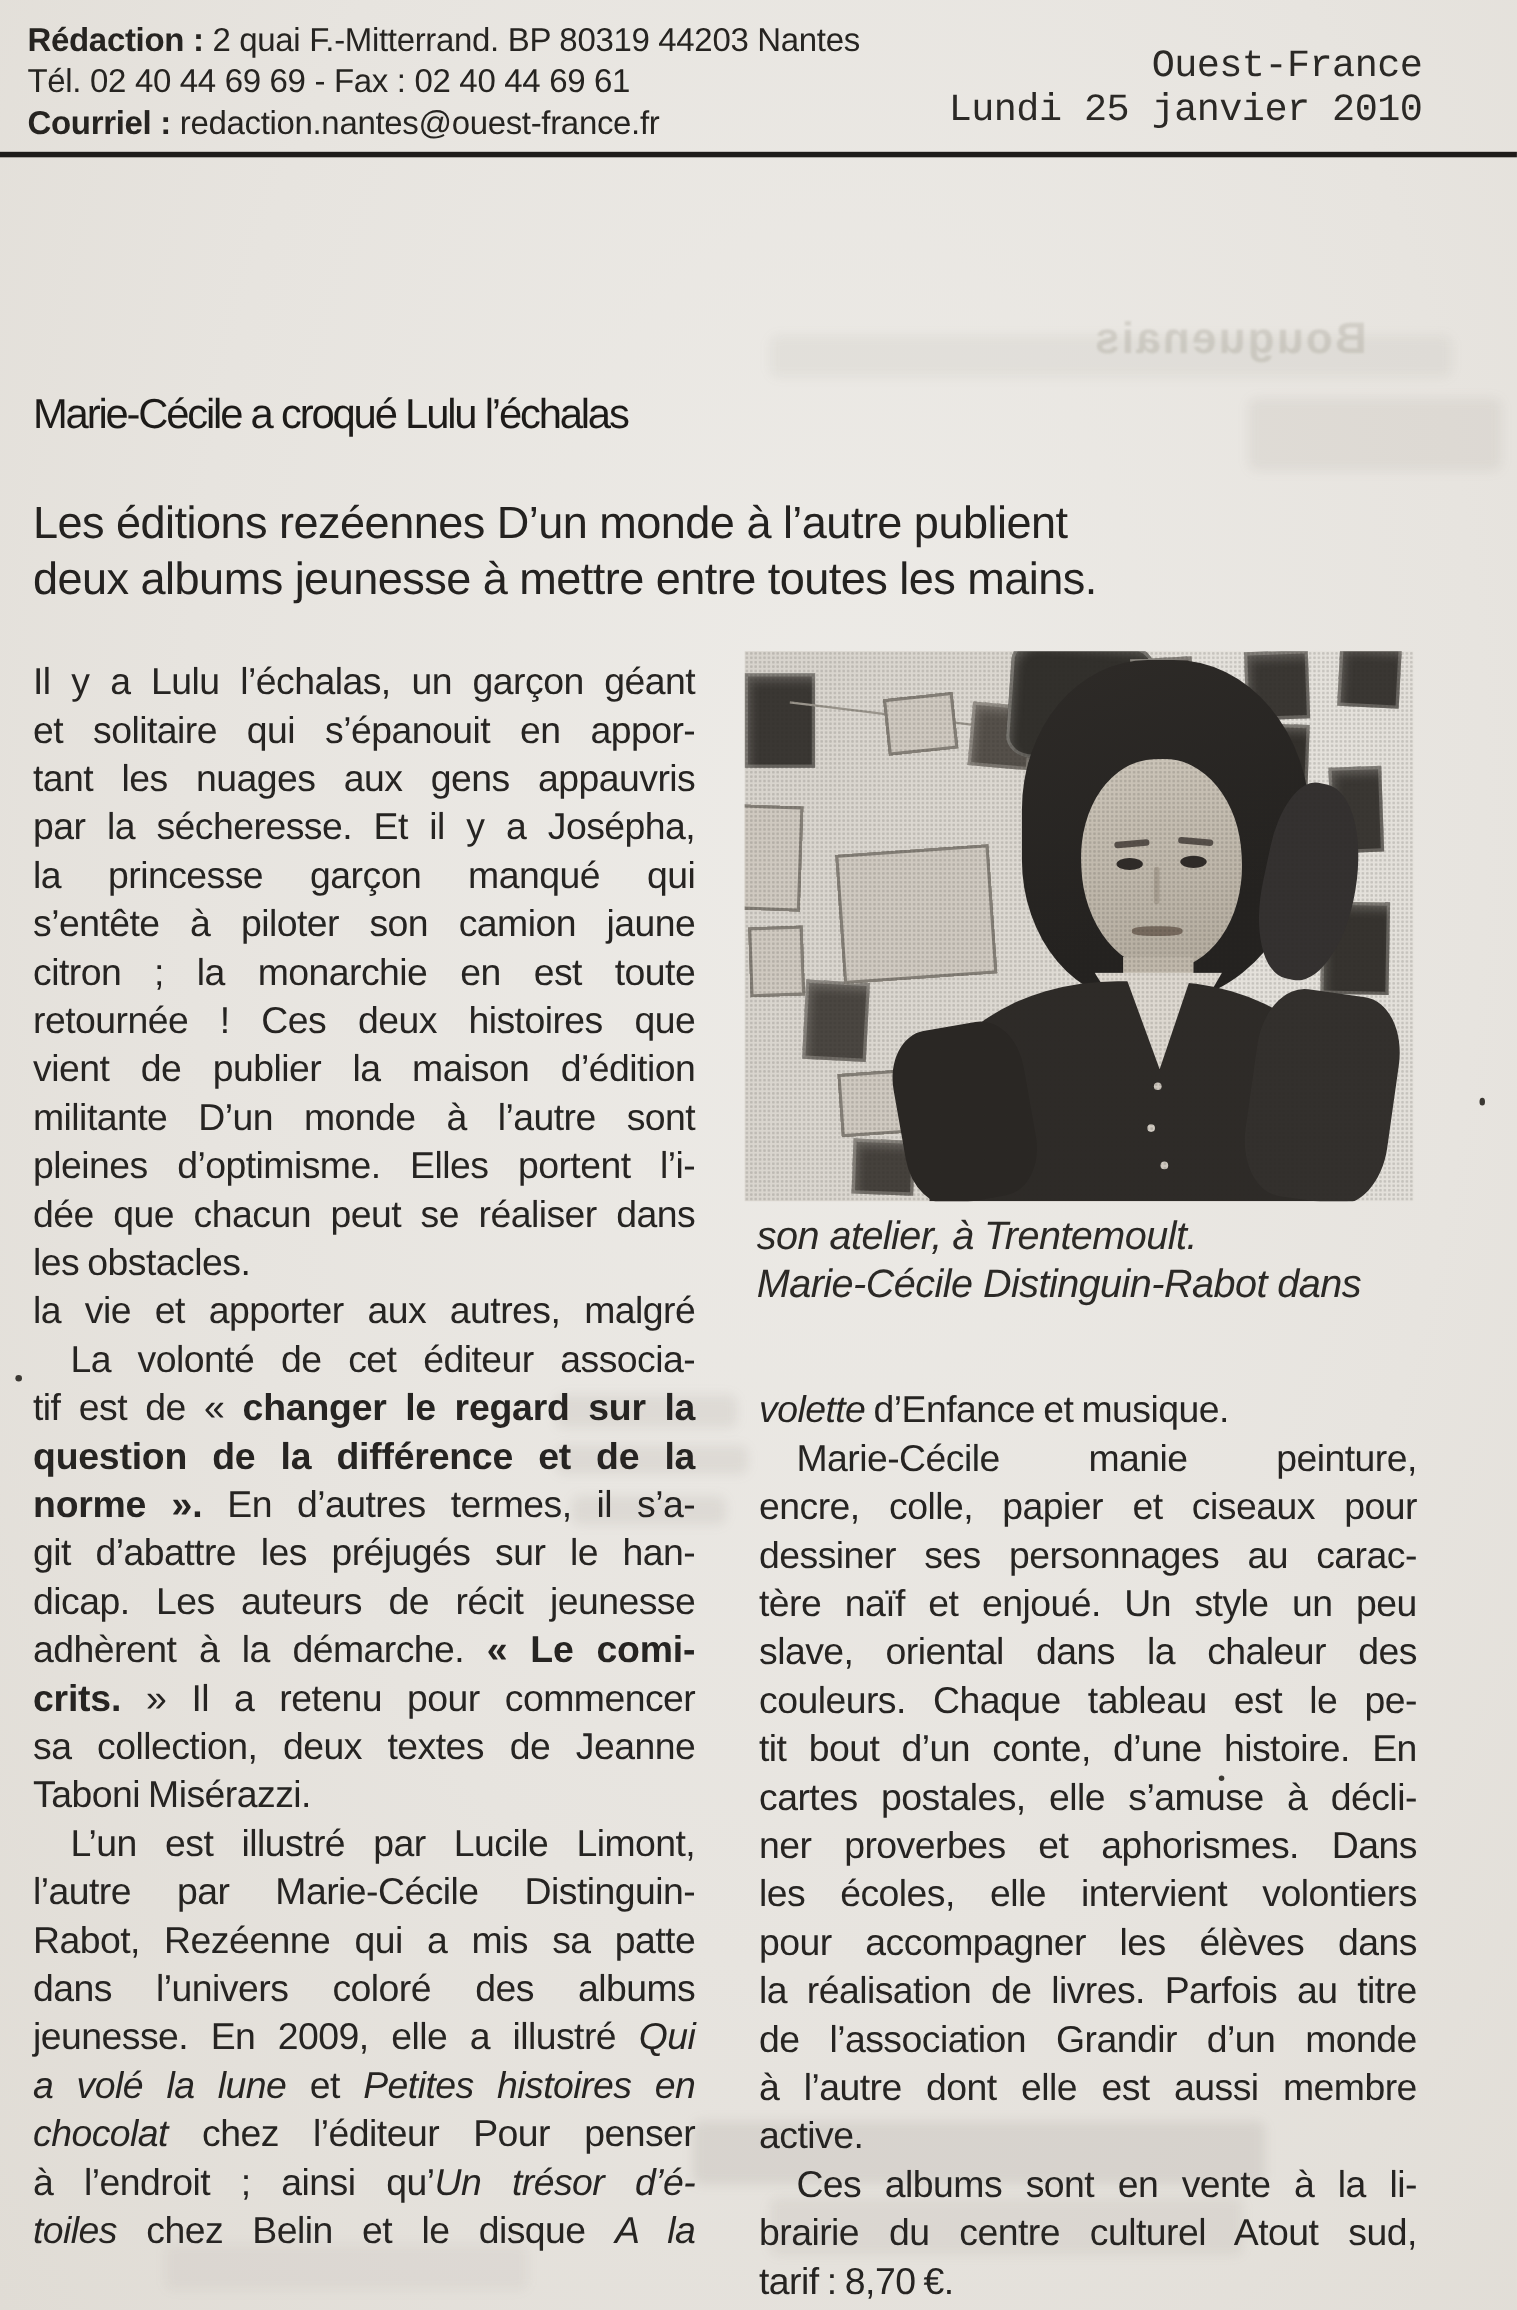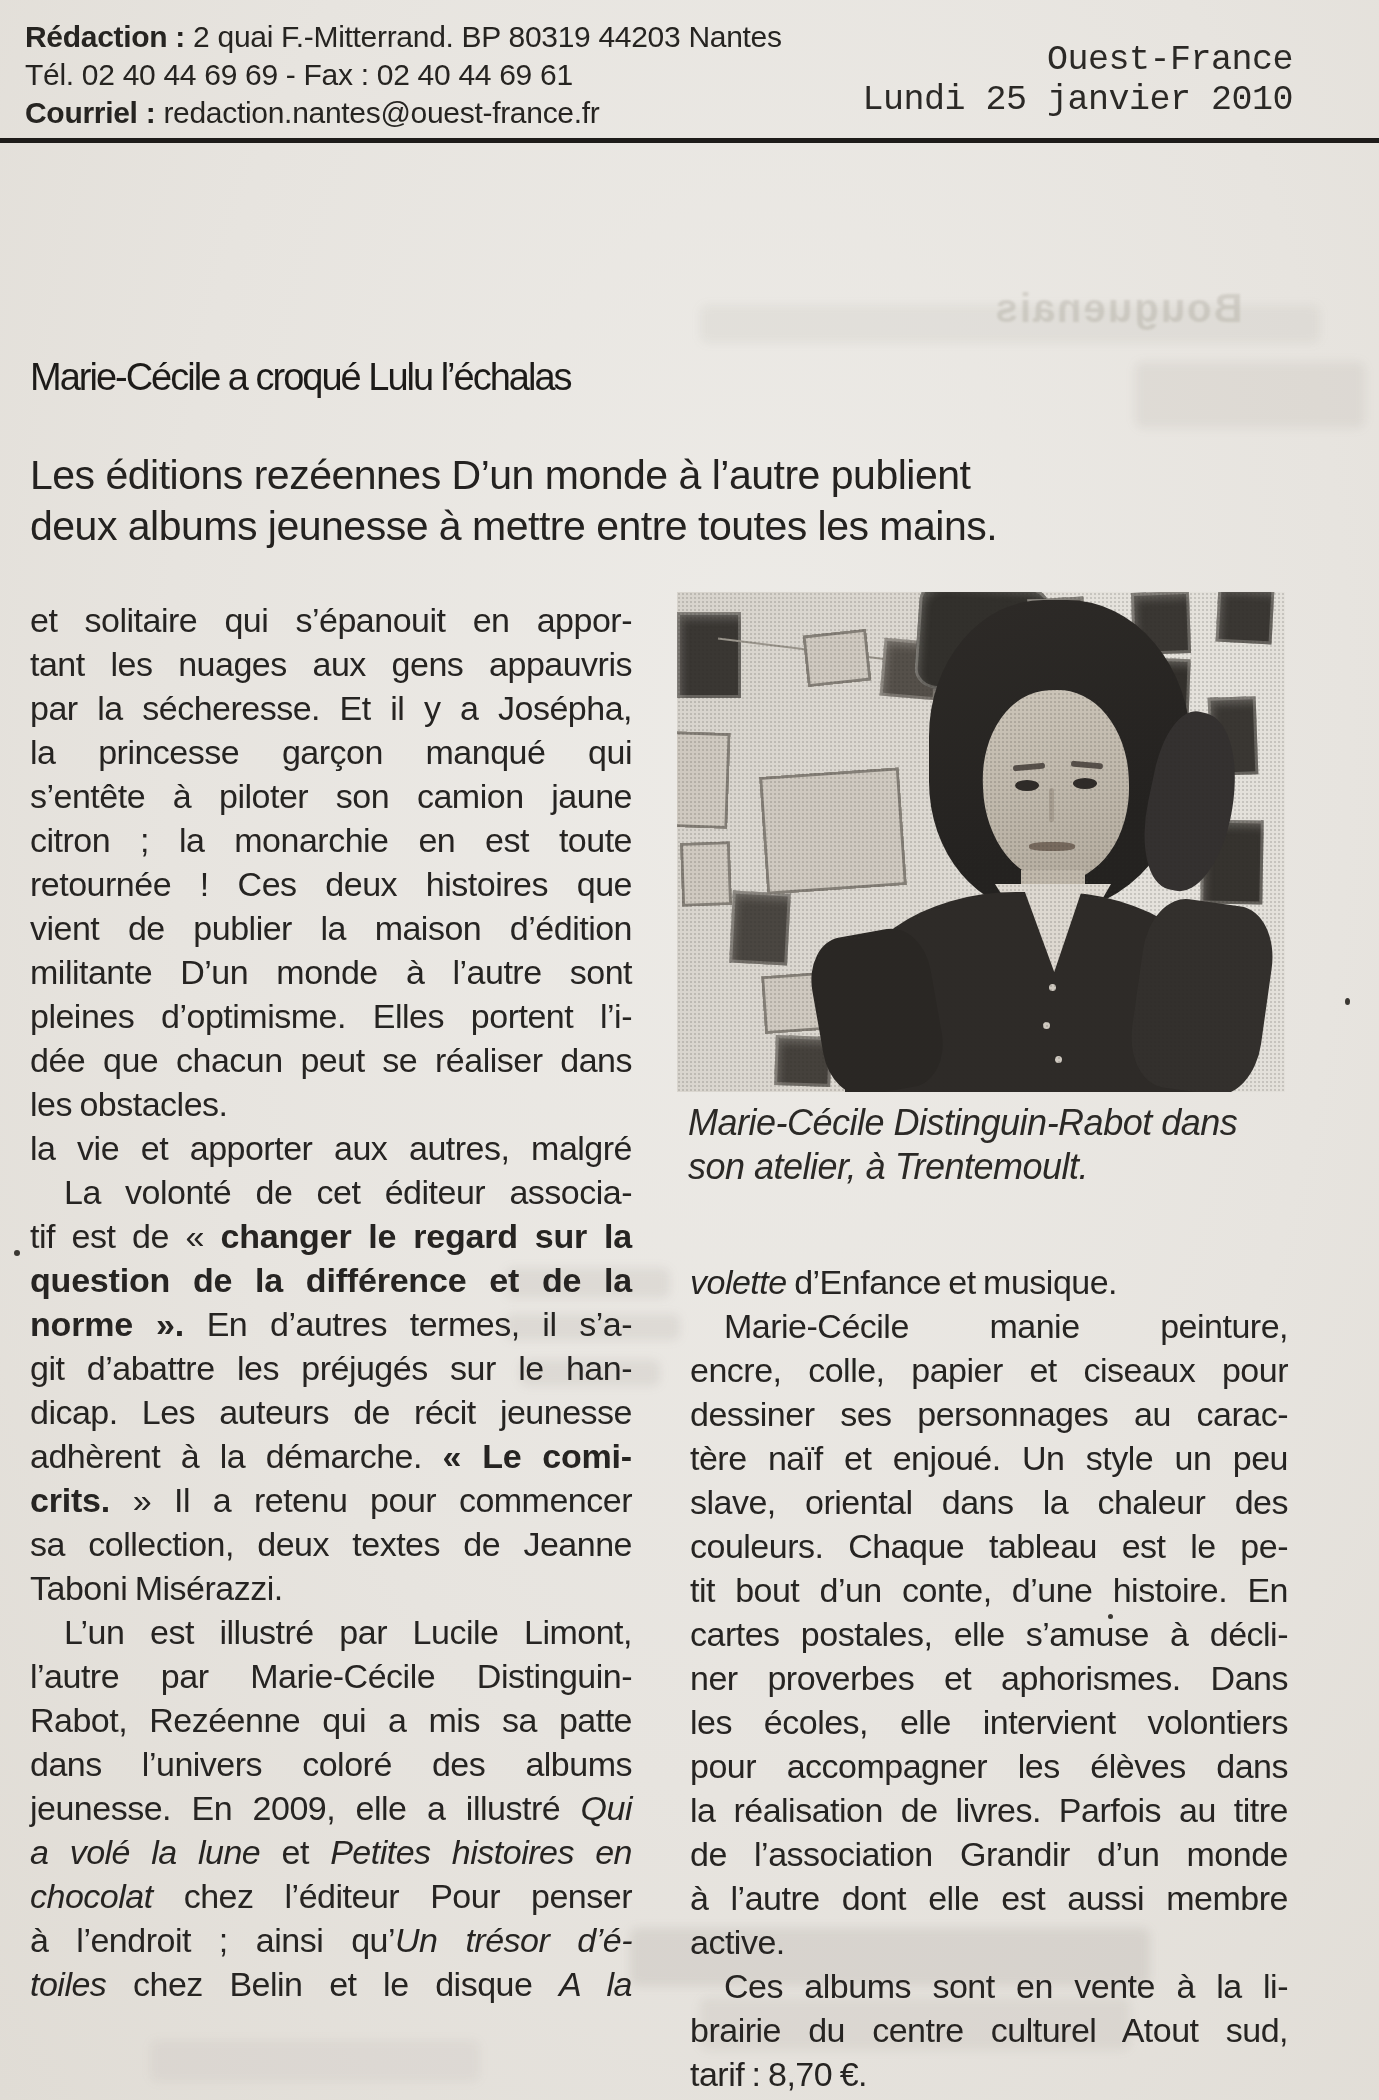--- a/index.html
+++ b/index.html
@@ -81,20 +81,21 @@
   <div class="blob" style="left:700px;top:1998px;width:430px;height:52px;background:rgba(118,110,96,.09);"></div>
   <div class="blob" style="left:150px;top:2040px;width:330px;height:42px;background:rgba(118,110,96,.06);"></div>
 
   <h1 class="headline" style="margin:0;">Marie-Cécile a croqué Lulu l’échalas</h1>
   <div class="subhead">
       <div>Les éditions rezéennes D’un monde à l’autre publient</div>
       <div>deux albums jeunesse à mettre entre toutes les mains.</div>
     </div>
 
   <div class="col" id="col-left">
+      <div class="tl"><span class="n">Il y a Lulu l’échalas, un garçon géant</span></div>
       <div class="tl"><span class="n">et solitaire qui s’épanouit en appor-</span></div>
       <div class="tl"><span class="n">tant les nuages aux gens appauvris</span></div>
       <div class="tl"><span class="n">par la sécheresse. Et il y a Josépha,</span></div>
       <div class="tl"><span class="n">la princesse garçon manqué qui</span></div>
       <div class="tl"><span class="n">s’entête à piloter son camion jaune</span></div>
       <div class="tl"><span class="n">citron ; la monarchie en est toute</span></div>
       <div class="tl"><span class="n">retournée ! Ces deux histoires que</span></div>
       <div class="tl"><span class="n">vient de publier la maison d’édition</span></div>
       <div class="tl"><span class="n">militante D’un monde à l’autre sont</span></div>
       <div class="tl"><span class="n">pleines d’optimisme. Elles portent l’i-</span></div>
@@ -187,21 +188,21 @@
     <div class="woman-part" style="left:140px;top:340px;width:120px;height:160px;border-radius:30%;background:#2a2724;transform:rotate(-10deg);"></div>
     <div class="woman-part" style="left:460px;top:310px;width:130px;height:190px;border-radius:30%;background:#33302d;transform:rotate(8deg);"></div>
     <div class="woman-part" style="left:345px;top:292px;width:62px;height:88px;background:#ddd8d0;clip-path:polygon(0 0,100% 0,52% 100%);"></div>
     <div class="woman-part" style="left:372px;top:392px;width:7px;height:7px;border-radius:50%;background:#cfc9c0;"></div>
     <div class="woman-part" style="left:366px;top:430px;width:7px;height:7px;border-radius:50%;background:#cfc9c0;"></div>
     <div class="woman-part" style="left:378px;top:464px;width:7px;height:7px;border-radius:50%;background:#cfc9c0;"></div>
     <div class="ht"></div>
   </div>
 
   <div class="caption">
+      <div>son atelier, à Trentemoult.</div>
       <div>Marie-Cécile Distinguin-Rabot dans</div>
-      <div>son atelier, à Trentemoult.</div>
     </div>
 
   <div class="speck" style="left:14px;top:1250px;width:6px;height:6px;"></div>
   <div class="speck" style="left:1108px;top:1614px;width:5px;height:5px;"></div>
   <div class="speck" style="left:1345px;top:998px;width:5px;height:7px;"></div>
 
 </div>
 
 </body></html>

